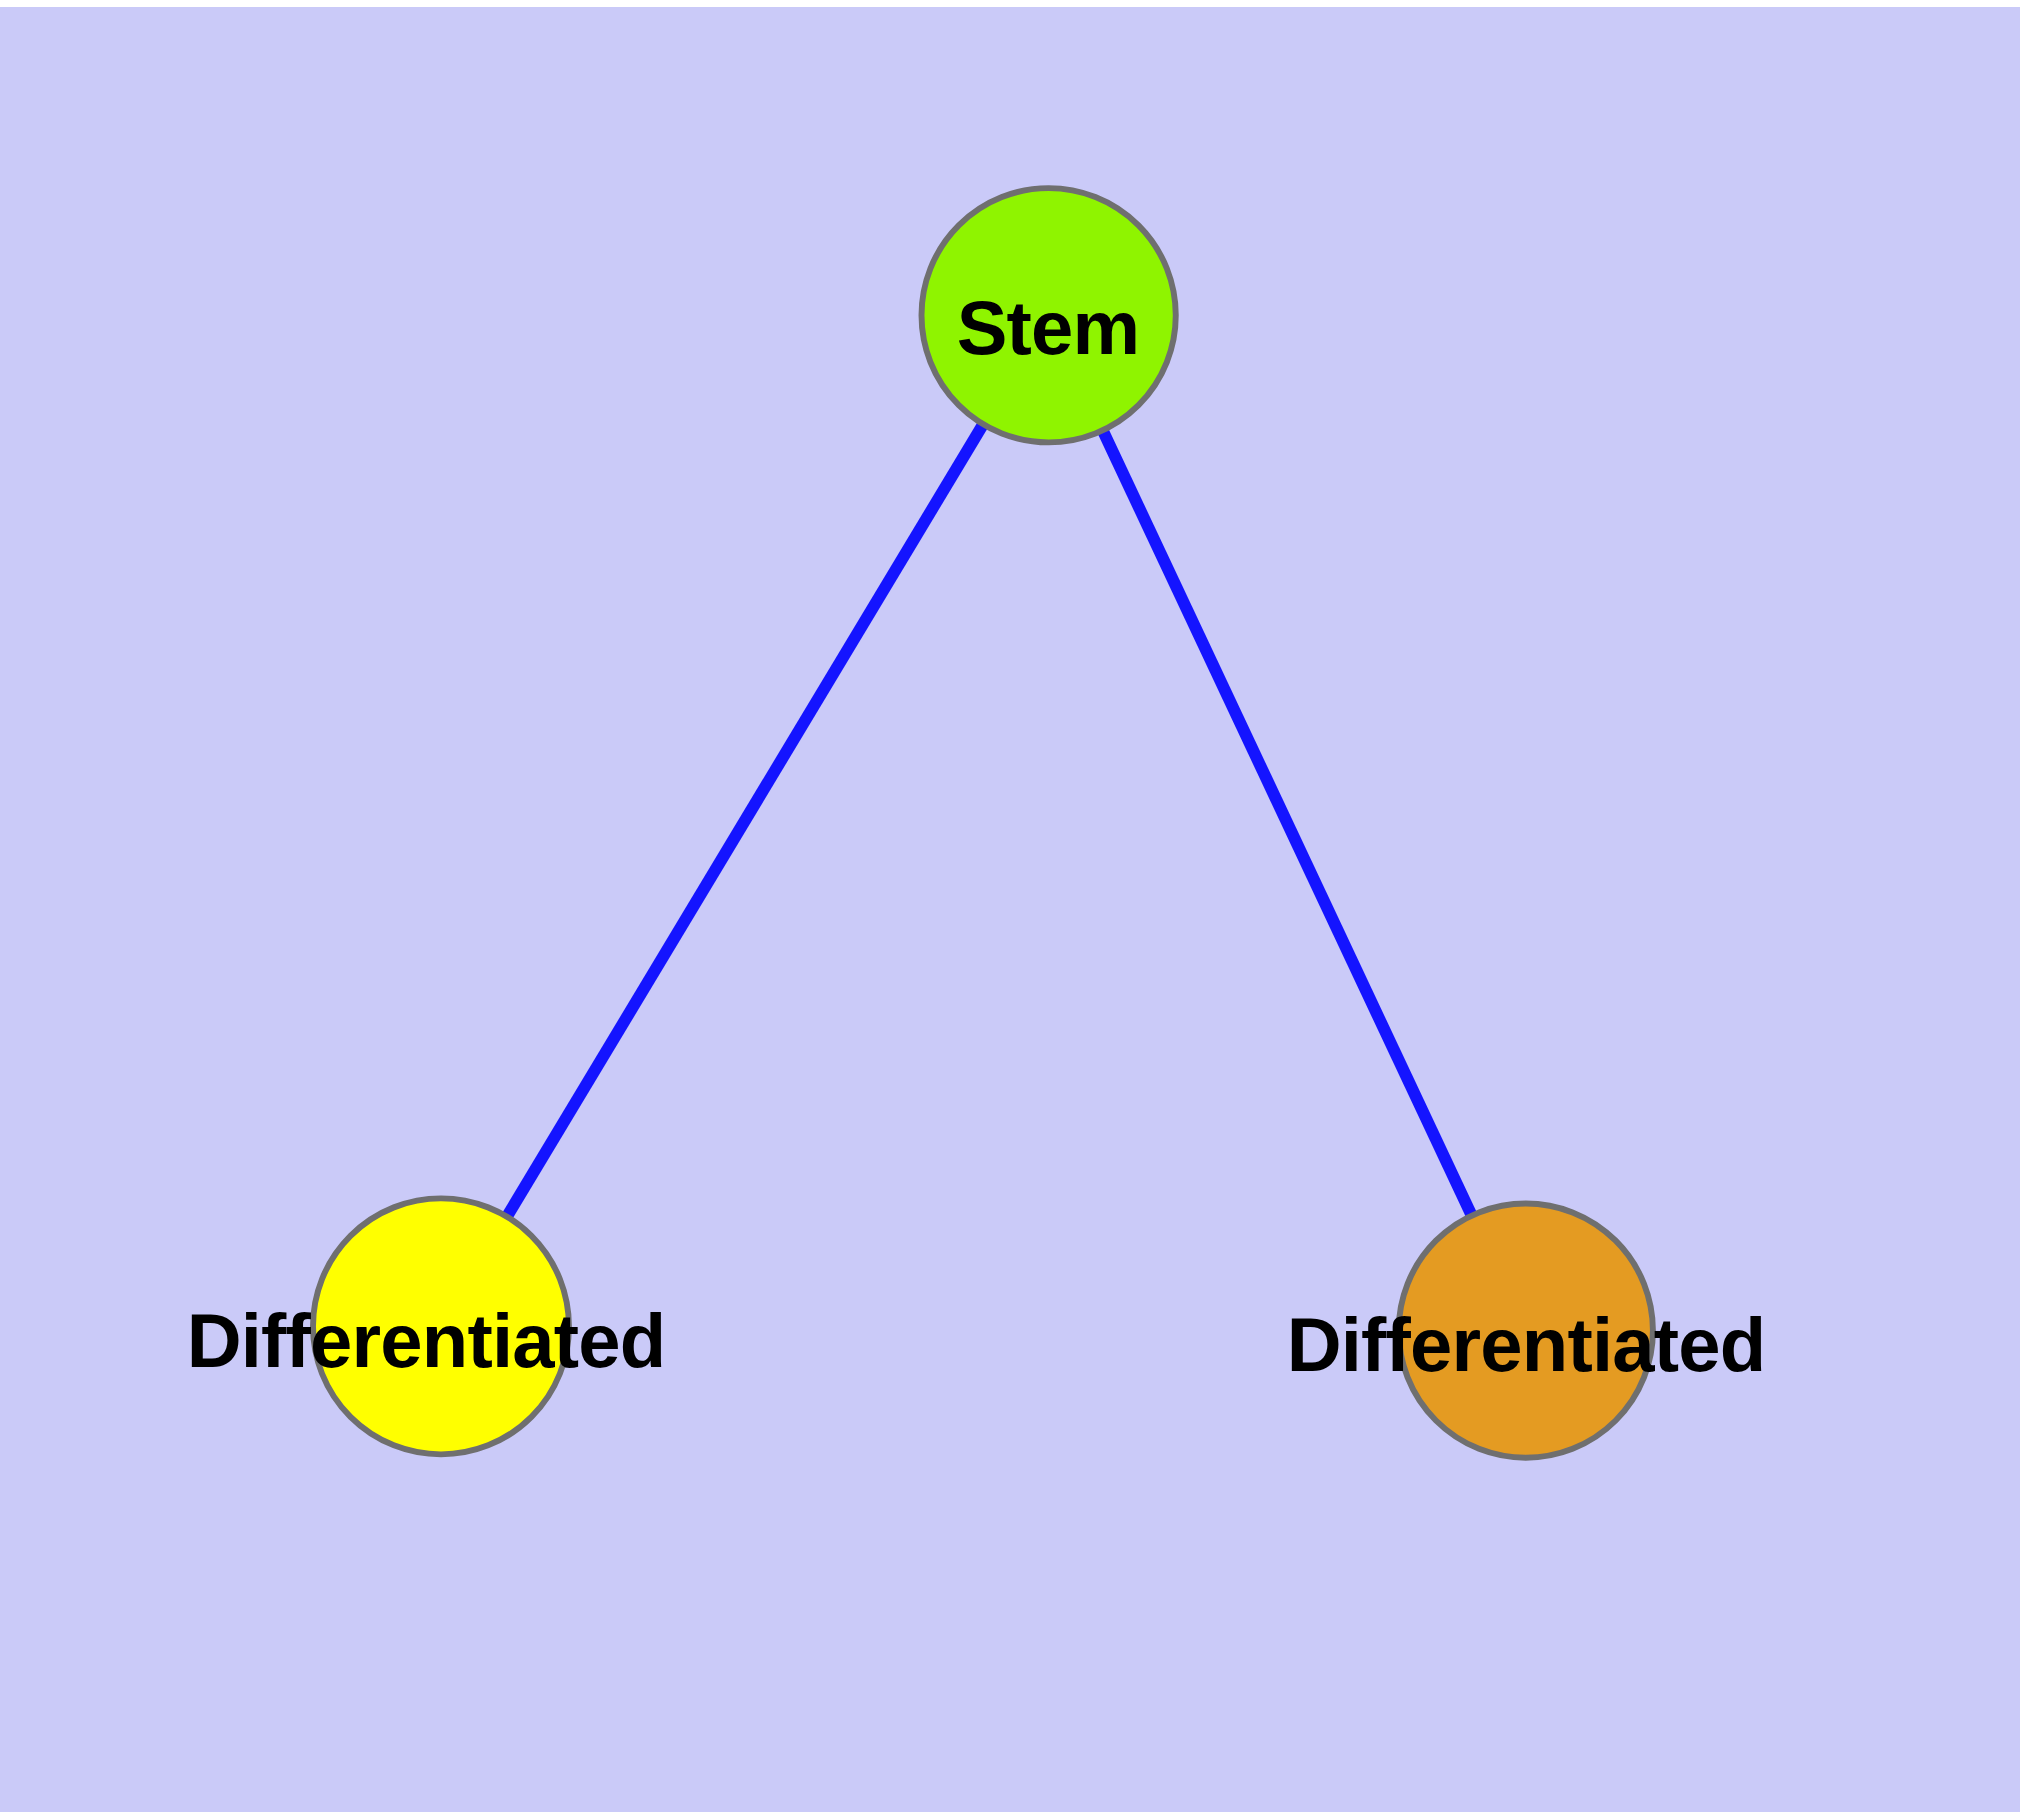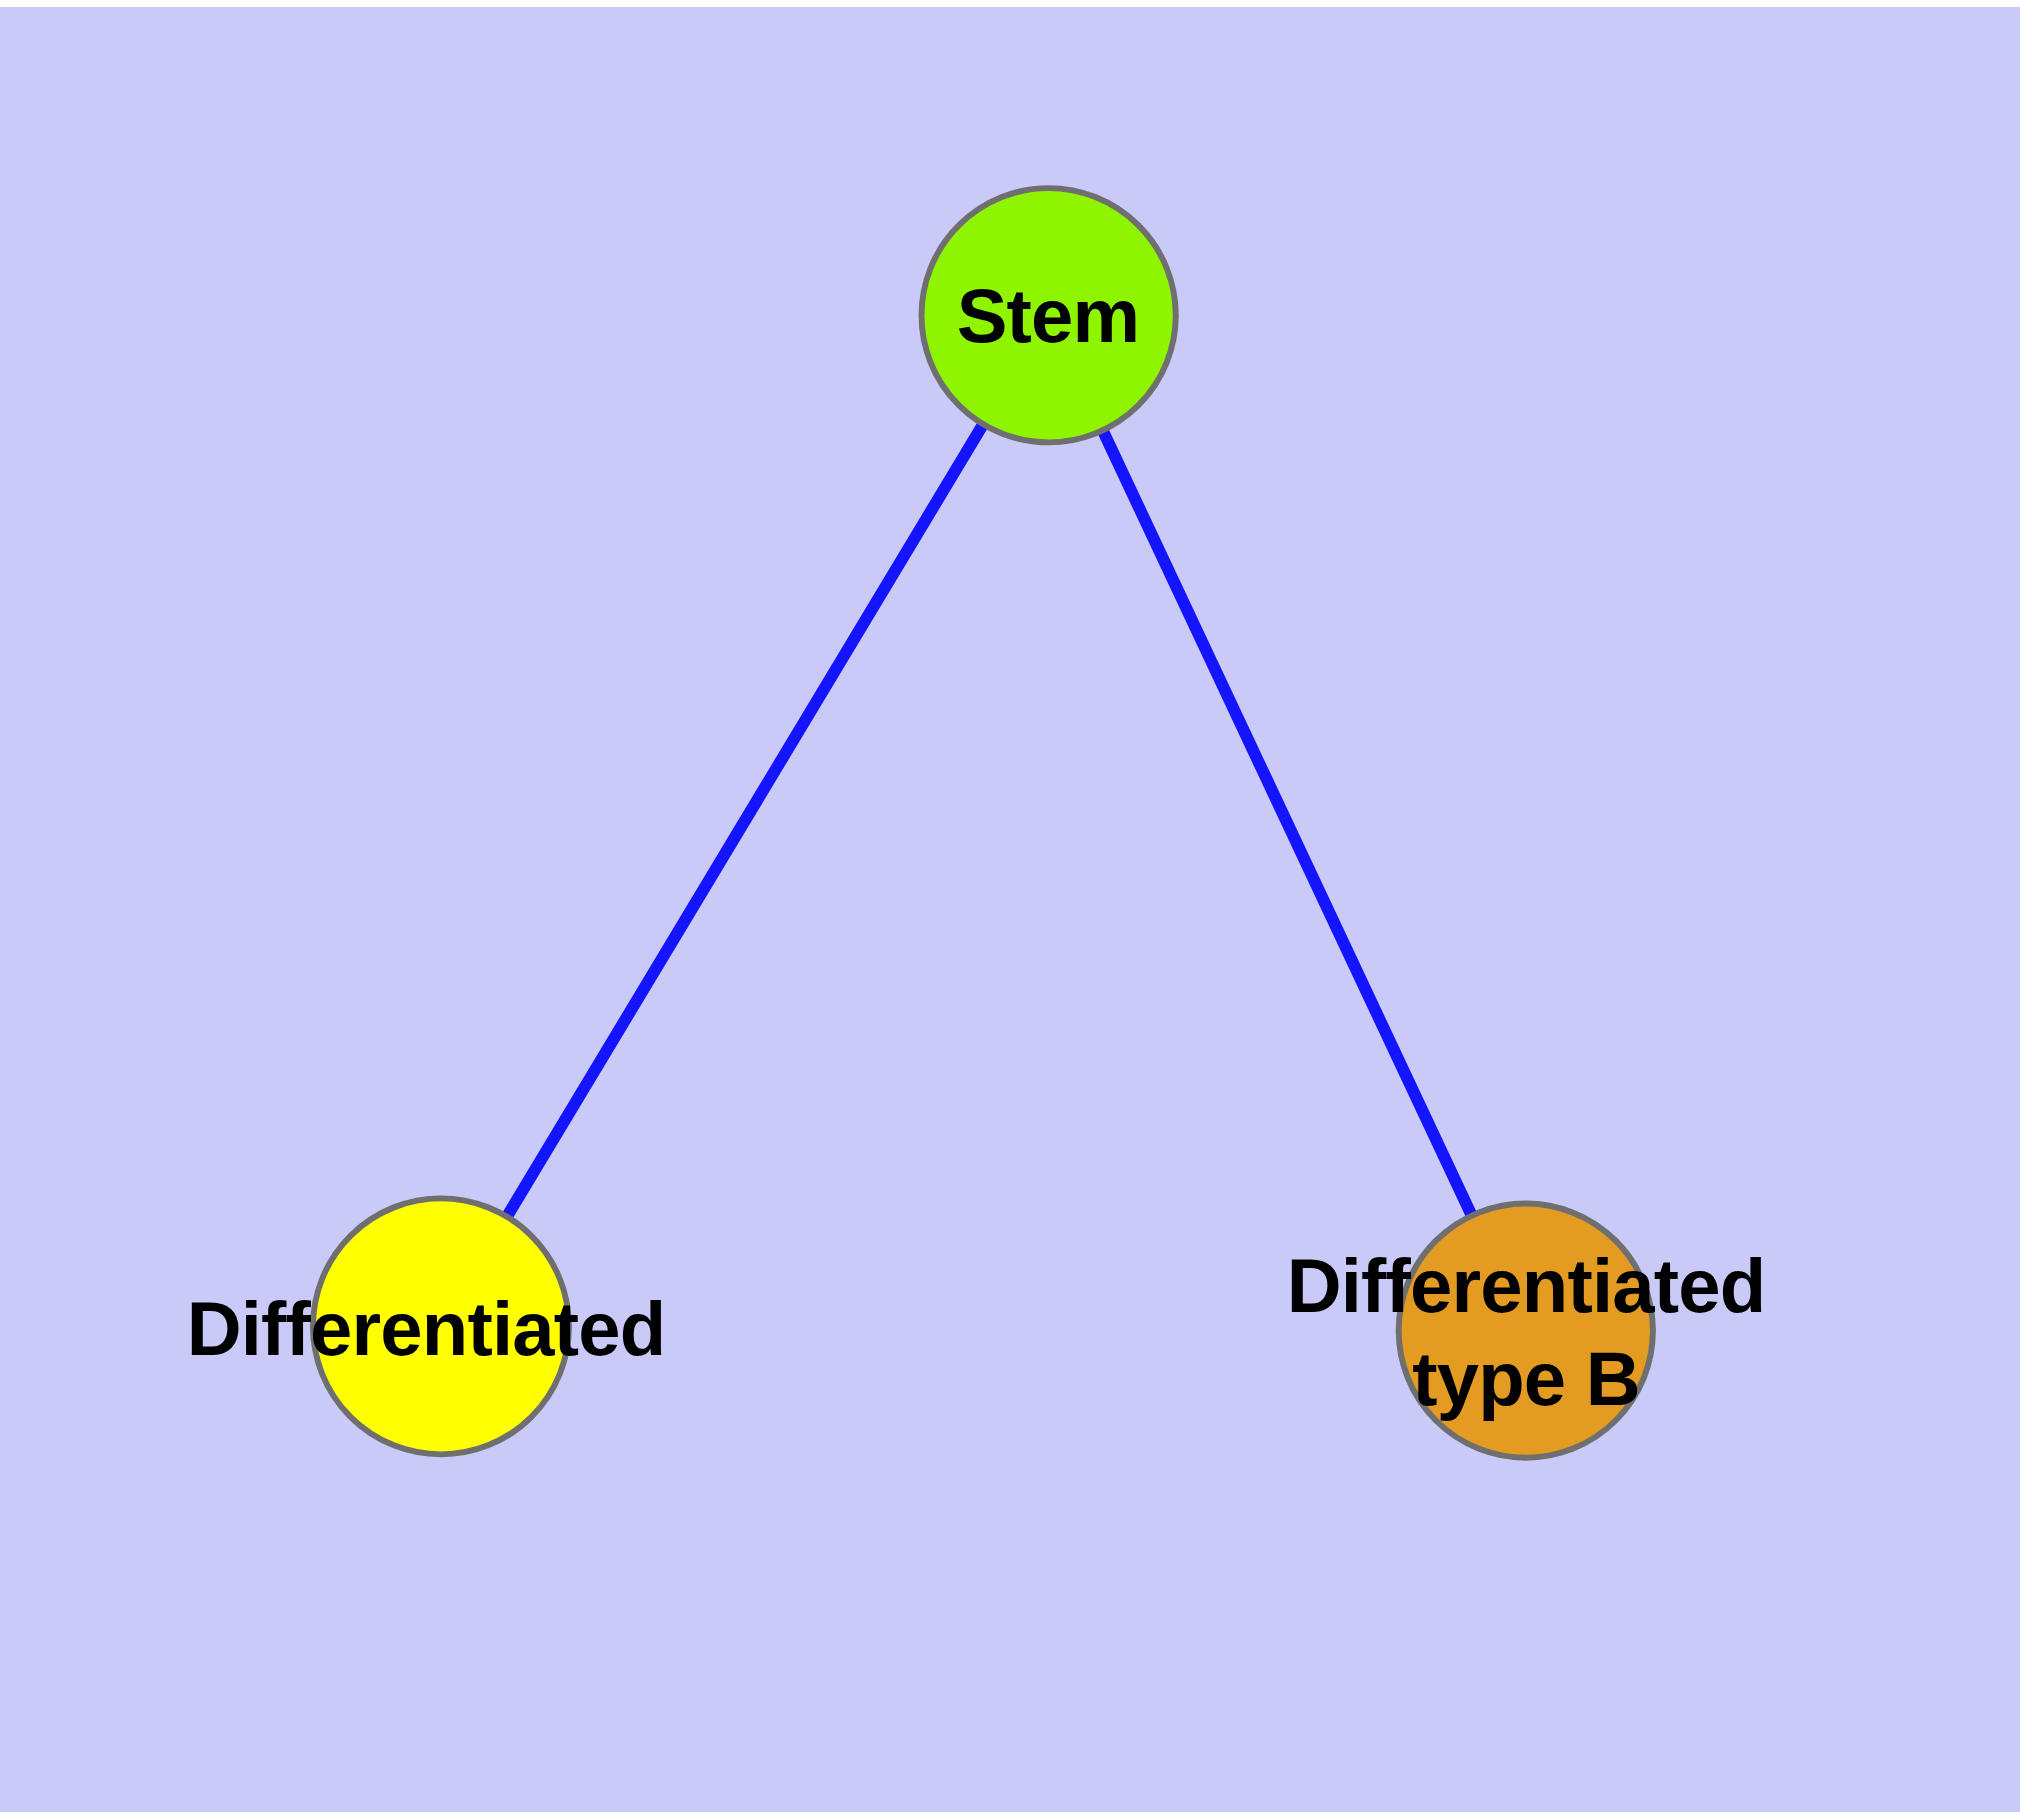--- a/index.html
+++ b/index.html
@@ -32,20 +32,21 @@
   .node-label {
     position: absolute;
     transform: translate(-50%, -50%);
     text-align: center;
     color: #000000;
     font-weight: bold;
     font-size: 76px;
     line-height: 93px;
     white-space: nowrap;
     letter-spacing: -0.8px;
+    margin-top: 12px;
   }
   .node-label span {
     display: block;
   }
 </style>
 </head>
 <body>
 
 <div id="figure">
 
@@ -64,17 +65,16 @@
   <div class="node-label" style="left:1048px; top:315px;">
     <span>Stem</span>
   </div>
 
   <div class="node-label" style="left:426px; top:1328px;">
     <span>Differentiated</span>
   </div>
 
   <div class="node-label" style="left:1526px; top:1332px;">
     <span>Differentiated</span>
-    <span>type B</span>
   </div>
 
 </div>
 
 
 </body></html>

